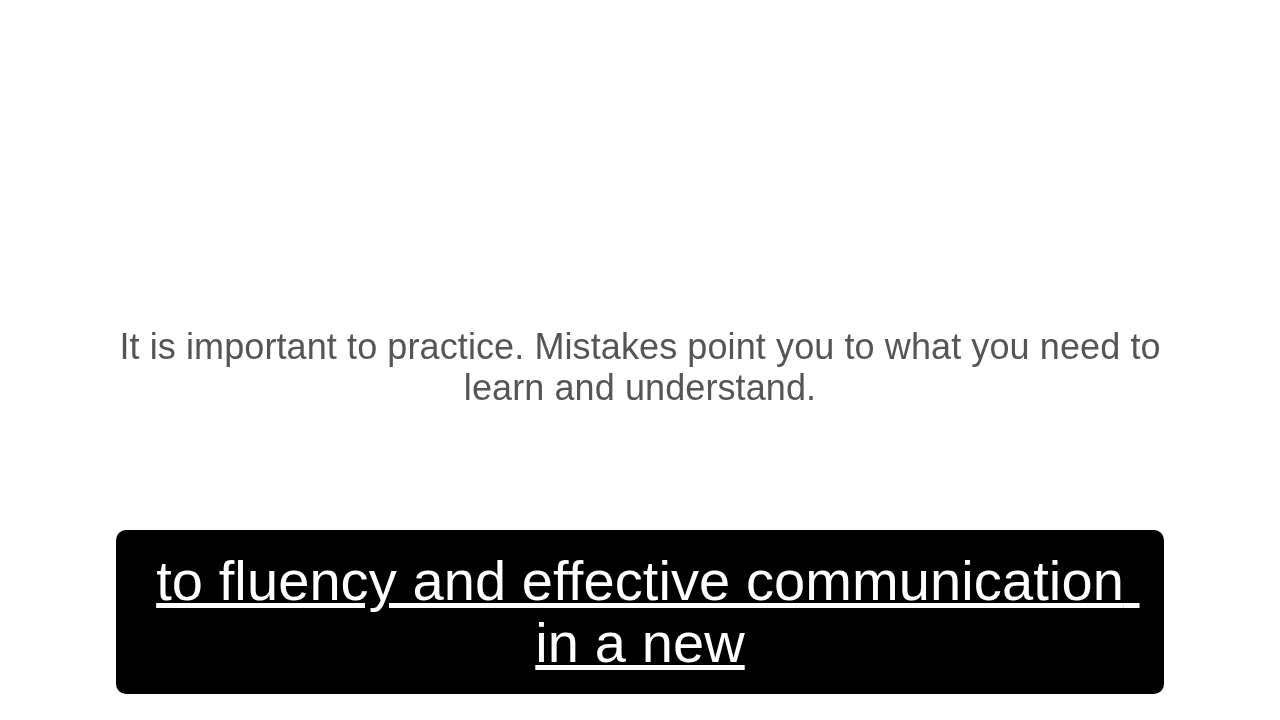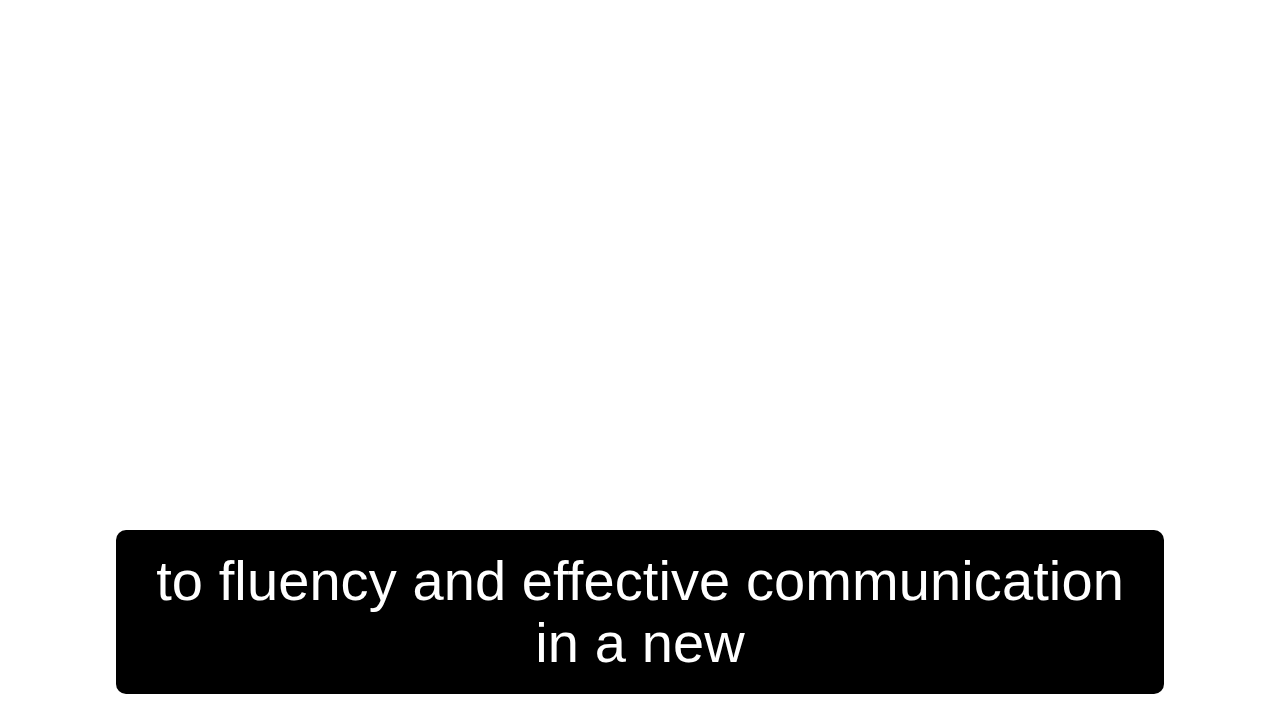--- a/index.html
+++ b/index.html
@@ -56,25 +56,27 @@
     color: #ffffff;
     font-size: 56px;
     line-height: 62px;
     font-weight: 400;
     text-align: center;
     width: 100%;
     padding: 0 24px;
     box-sizing: border-box;
     white-space: pre-wrap;
     letter-spacing: 0.1px;
+    text-decoration: underline;
   }
 </style>
 </head>
 <body>
 
 <div class="slide">
 
+  <p class="narration">It is important to practice. Mistakes point you to what you need to learn and understand.</p>
 
   <div class="caption-bar">
     <span class="caption-text">to fluency and effective communication in a new</span>
   </div>
 
 </div>
 
 </body></html>

